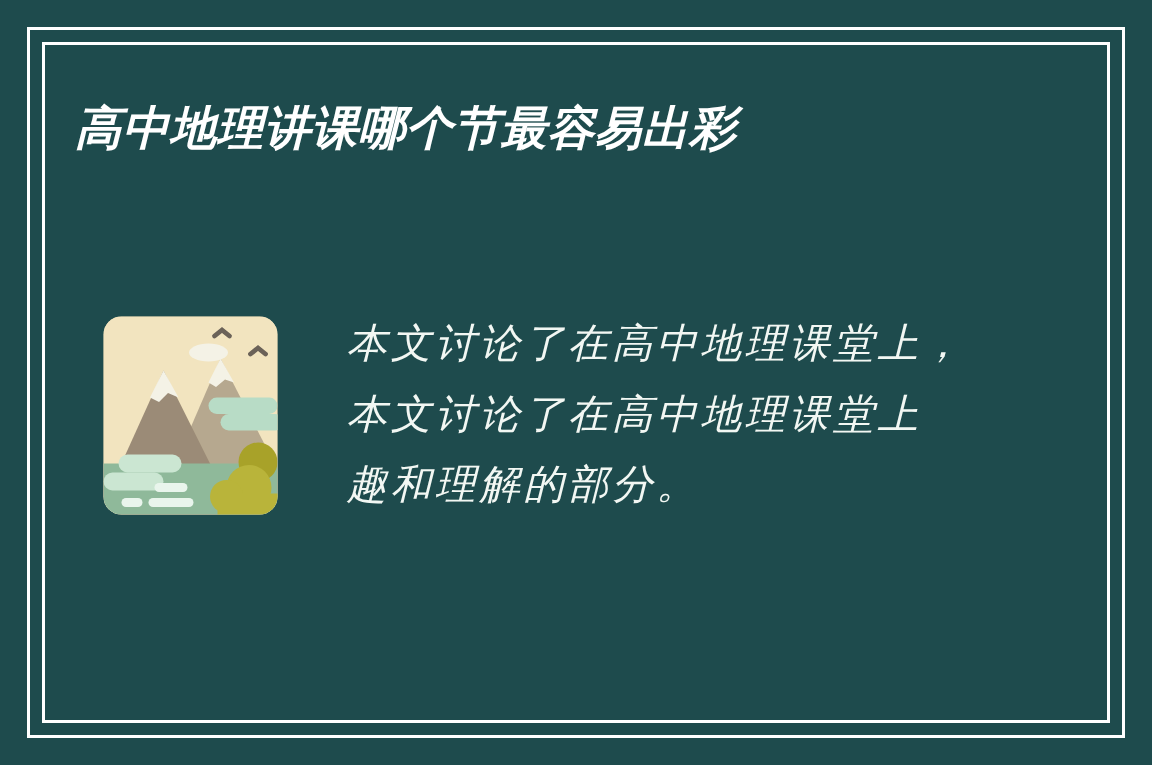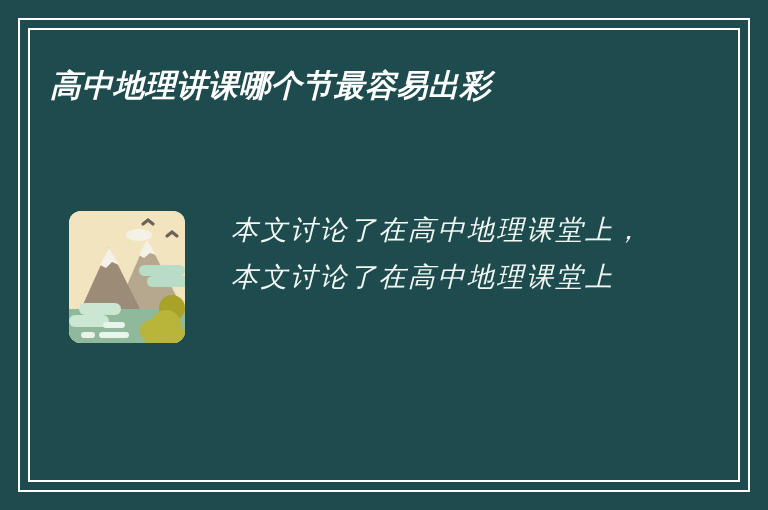--- a/index.html
+++ b/index.html
@@ -156,15 +156,16 @@
           <path d="M88 21 L93 17 L98 21"></path>
           <path d="M112 33 L117 29 L122 33"></path>
         </g>
       </g>
     </svg>
   </div>
 
   <div id="body-block">
     <div class="body-line">本文讨论了在高中地理课堂上，</div>
     <div class="body-line">本文讨论了在高中地理课堂上</div>
+    <div class="body-line">趣和理解的部分。</div>
   </div>
 
 </div>
 
 </body></html>

